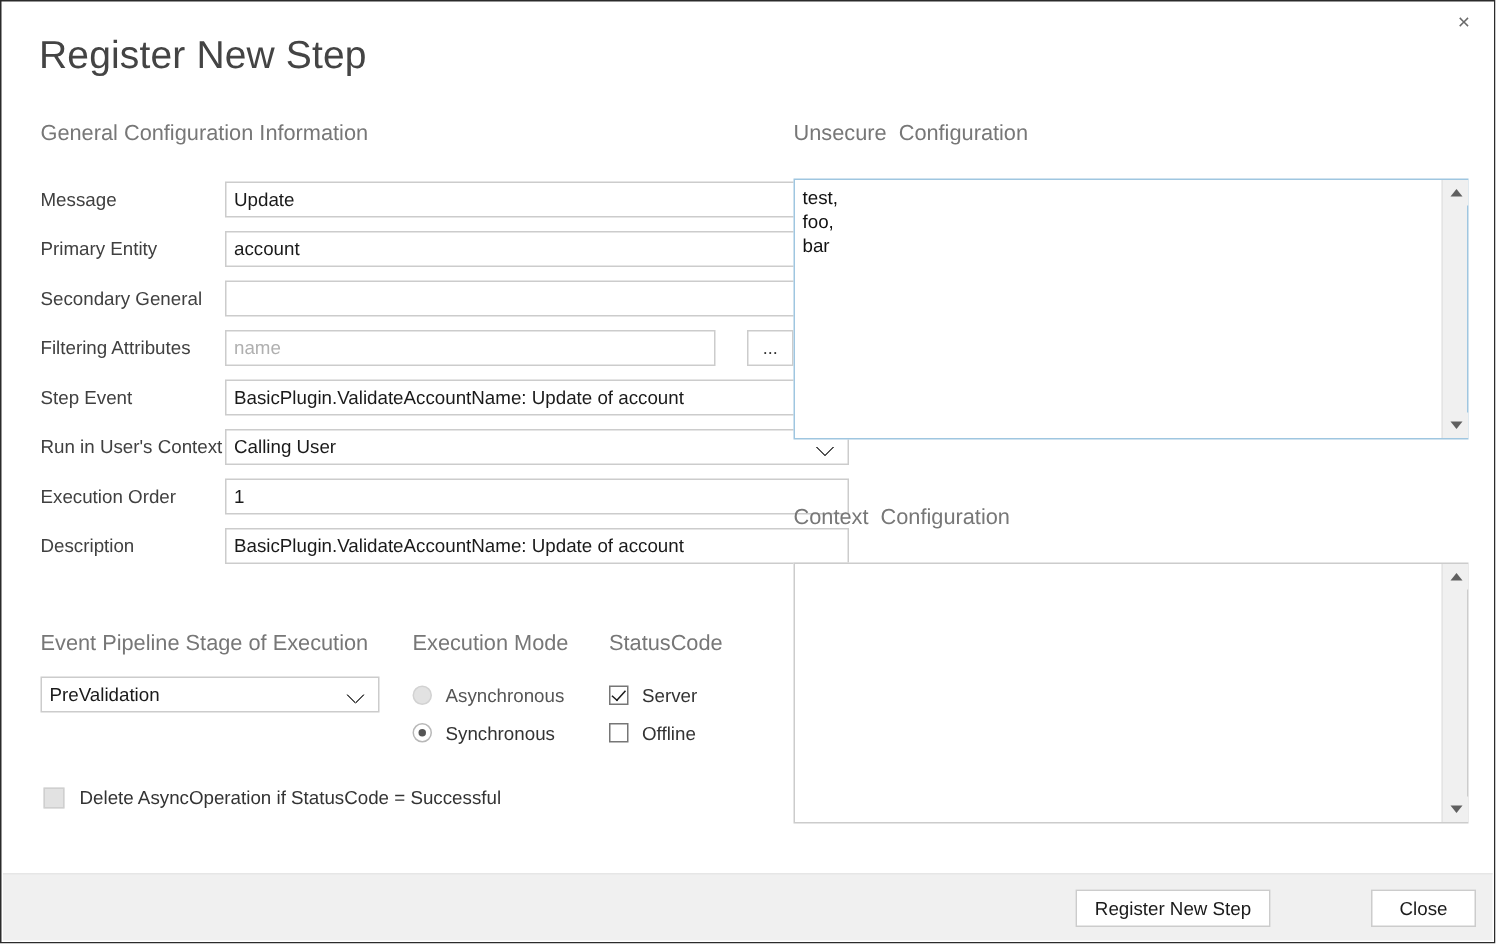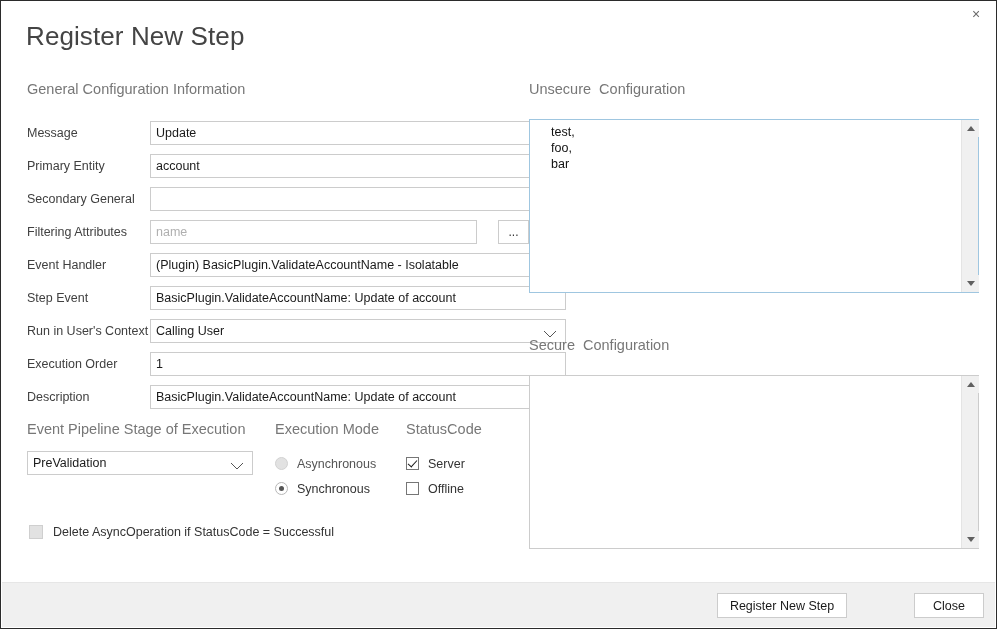--- a/index.html
+++ b/index.html
@@ -265,21 +265,20 @@
     resize: none;
     font-family: "Liberation Sans", sans-serif;
     font-size: 12.5px;
     line-height: 16px;
     color: #111111;
     padding: 4px 4px 4px 5px;
     background: transparent;
     box-sizing: border-box;
     overflow: hidden;
     white-space: pre;
-    margin-left: 16px;
   }
   .scrollbar {
     width: 17px;
     flex: none;
     background: #f0f0f0;
     border-left: 1px solid #e4e4e4;
     display: flex;
     flex-direction: column;
     justify-content: space-between;
     box-sizing: border-box;
@@ -357,26 +356,20 @@
       <div class="label">Secondary General</div>
       <input class="ctrl" type="text" value="" style="">
     </div>
 
     <div class="row">
       <div class="label">Filtering Attributes</div>
       <input class="ctrl short" type="text" placeholder="name" style="">
       <button class="ellipsis-btn">...</button>
     </div>
 
-    <div class="row">
-      <div class="label">Event Handler</div>
-      <select class="ctrl">
-        <option>(Plugin) BasicPlugin.ValidateAccountName - Isolatable</option>
-      </select>
-    </div>
 
     <div class="row">
       <div class="label">Step Event</div>
       <input class="ctrl" type="text" value="BasicPlugin.ValidateAccountName: Update of account" style="">
     </div>
 
     <div class="row">
       <div class="label">Run in User's Context</div>
       <select class="ctrl">
         <option>Calling User</option>
@@ -443,21 +436,21 @@
     <div class="scrollbar">
       <div class="sb-btn">
         <span class="sb-arrow up"></span>
       </div>
       <div class="sb-btn">
         <span class="sb-arrow down"></span>
       </div>
     </div>
   </div>
 
-  <div class="section-header" id="sec-secure">Secure  Configuration</div>
+  <div class="section-header" id="sec-secure">Context  Configuration</div>
 
   <div class="ta-wrap" id="ta-secure-wrap">
     <textarea class="ta" style=""></textarea>
     <div class="scrollbar">
       <div class="sb-btn">
         <span class="sb-arrow up"></span>
       </div>
       <div class="sb-btn">
         <span class="sb-arrow down"></span>
       </div>

